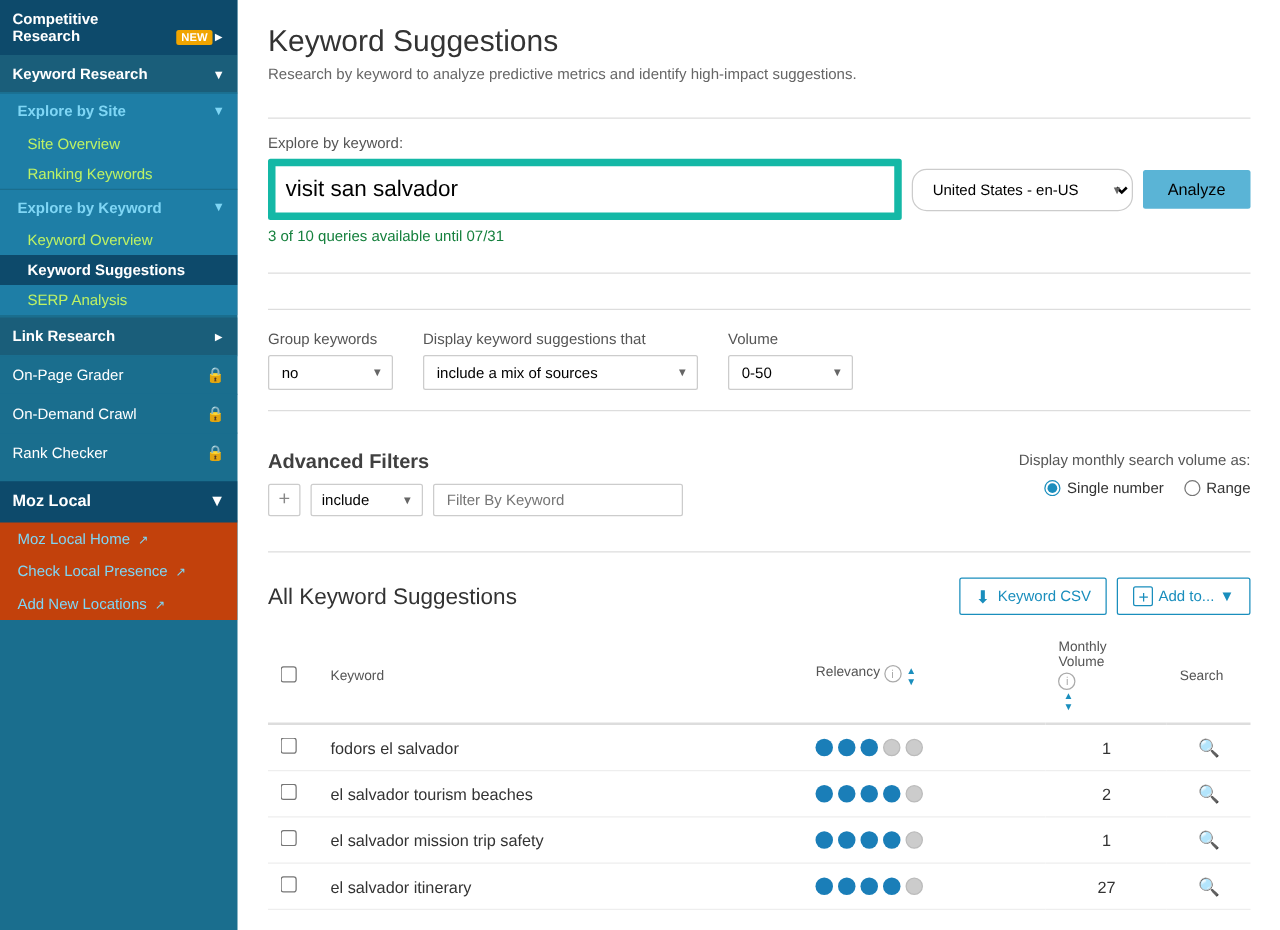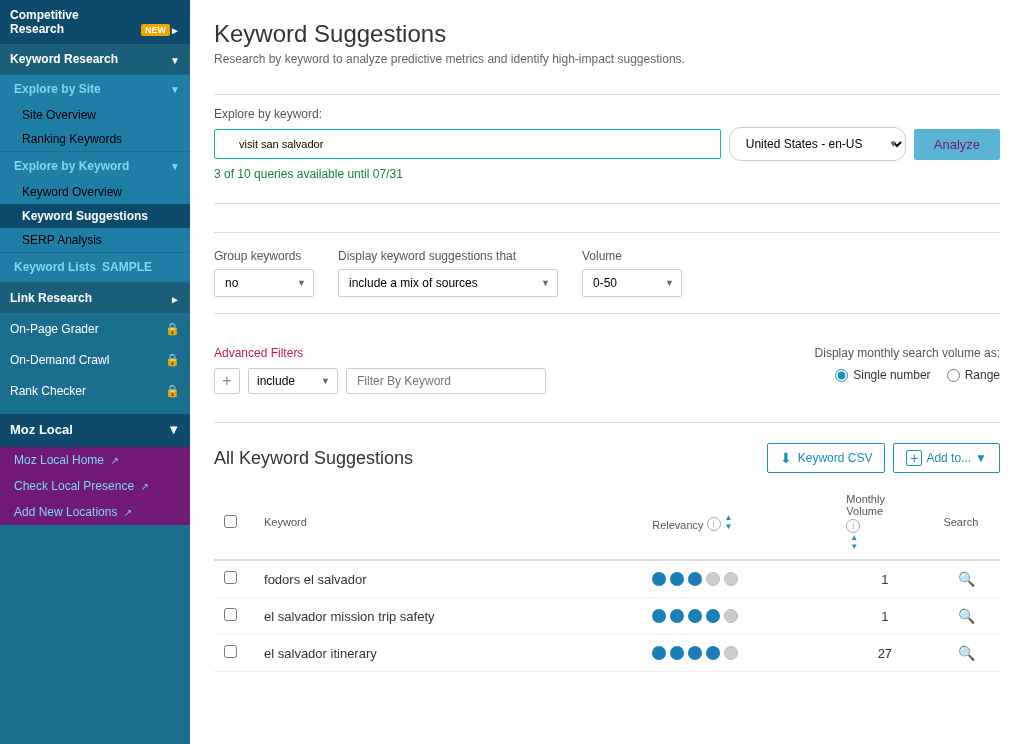--- a/index.html
+++ b/index.html
@@ -55,21 +55,21 @@
       border-top: 1px solid #1a6e8e;
     }
     .sidebar-sub-header .arrow {
       font-size: 10px;
       color: #7fd6f5;
     }
     .sidebar-link {
       display: block;
       padding: 5px 10px 5px 22px;
       font-size: 12px;
-      color: #000000;
+      color: #bef264;
       text-decoration: none;
       cursor: pointer;
     }
     .sidebar-link.active {
       background: #0d4a6b;
       color: #fff;
       font-weight: bold;
     }
     .sidebar-locked-item {
       padding: 8px 10px;
@@ -82,21 +82,21 @@
       cursor: pointer;
     }
     .lock-icon {
       font-size: 12px;
       color: #aad4e8;
     }
     .sidebar-section-dark {
       background: #0d4a6b;
     }
     .moz-local-section {
-      background: #701a75;
+      background: #c2410c;
       border-top: 2px solid #0d4a6b;
     }
     .moz-local-header {
       background: #0d4a6b;
       padding: 8px 10px;
       font-size: 13px;
       font-weight: bold;
       color: #fff;
       display: flex;
       align-items: center;
@@ -151,38 +151,38 @@
       margin-bottom: 6px;
       display: block;
     }
     .search-row {
       display: flex;
       align-items: center;
       gap: 8px;
     }
     .keyword-input {
       flex: 1;
-      padding: 8px 24px;
-      border: 1px solid #14b8a6;
-      font-size: 11px;
+      padding: 8px 8px;
+      border: 6px solid #14b8a6;
+      font-size: 18px;
       border-radius: 2px;
       outline: none;
     }
     .country-select {
       padding: 8px 12px;
       border: 1px solid #ccc;
       font-size: 12px;
       border-radius: 12px;
       background: #fff;
       min-width: 160px;
       cursor: pointer;
     }
     .analyze-btn {
       background: #5ab4d6;
-      color: #701a75;
+      color: #000000;
       border: none;
       padding: 8px 20px;
       font-size: 13px;
       border-radius: 2px;
       cursor: pointer;
       white-space: nowrap;
     }
     .query-info {
       font-size: 12px;
       color: #15803d;
@@ -245,23 +245,23 @@
       display: flex;
       align-items: flex-start;
       justify-content: space-between;
     }
     .advanced-left {
       display: flex;
       flex-direction: column;
       gap: 8px;
     }
     .advanced-label {
-      font-size: 12px;
-      color: #be185d;
-      font-weight: normal;
+      font-size: 16px;
+      color: #404040;
+      font-weight: bold;
     }
     .advanced-row {
       display: flex;
       align-items: center;
       gap: 8px;
     }
     .add-filter-btn {
       background: #fff;
       border: 1px solid #ccc;
       width: 26px;
@@ -440,21 +440,21 @@
       height: 14px;
       border-radius: 50%;
       border: 1px solid #aaa;
       font-size: 9px;
       color: #aaa;
       margin-left: 3px;
       vertical-align: middle;
     }
     .th-content {
       display: flex;
-      align-items: flex-end;
+      align-items: flex-start;
     }
   </style>
 </head>
 <body>
 
 <div id="sidebar">
 
   <div class="sidebar-section-header sidebar-section-dark">
     <span>Competitive Research</span>
     <span class="new-badge">NEW</span>
@@ -484,24 +484,20 @@
     <a class="sidebar-link">
       <span>Keyword Overview</span>
     </a>
     <a class="sidebar-link active">
       <span>Keyword Suggestions</span>
     </a>
     <a class="sidebar-link">
       <span>SERP Analysis</span>
     </a>
 
-    <div class="sidebar-sub-header" style="color:#7fd6f5; justify-content:flex-start; gap:6px;">
-      <span>Keyword Lists</span>
-      <span class="sample-badge">SAMPLE</span>
-    </div>
   </div>
 
   <div class="sidebar-section-header" style="background:#1a5e7a; margin-top:2px;">
     <span>Link Research</span>
     <span class="arrow">►</span>
   </div>
 
   <div class="sidebar-locked-item">
     <span>On-Page Grader</span>
     <span class="lock-icon">🔒</span>
@@ -685,20 +681,35 @@
                 <span class="dot filled"></span>
                 <span class="dot empty"></span>
                 <span class="dot empty"></span>
               </div>
             </td>
             <td class="volume-cell">1</td>
             <td class="search-cell"><button class="search-icon-btn">🔍</button></td>
           </tr>
           <tr>
             <td class="checkbox-cell"><input type="checkbox" style=""></td>
+            <td class="keyword-cell">el salvador tourism beaches</td>
+            <td class="relevancy-cell">
+              <div class="dot-rating">
+                <span class="dot filled"></span>
+                <span class="dot filled"></span>
+                <span class="dot filled"></span>
+                <span class="dot filled"></span>
+                <span class="dot empty"></span>
+              </div>
+            </td>
+            <td class="volume-cell">2</td>
+            <td class="search-cell"><button class="search-icon-btn">🔍</button></td>
+          </tr>
+          <tr>
+            <td class="checkbox-cell"><input type="checkbox" style=""></td>
             <td class="keyword-cell">el salvador mission trip safety</td>
             <td class="relevancy-cell">
               <div class="dot-rating">
                 <span class="dot filled"></span>
                 <span class="dot filled"></span>
                 <span class="dot filled"></span>
                 <span class="dot filled"></span>
                 <span class="dot empty"></span>
               </div>
             </td>

